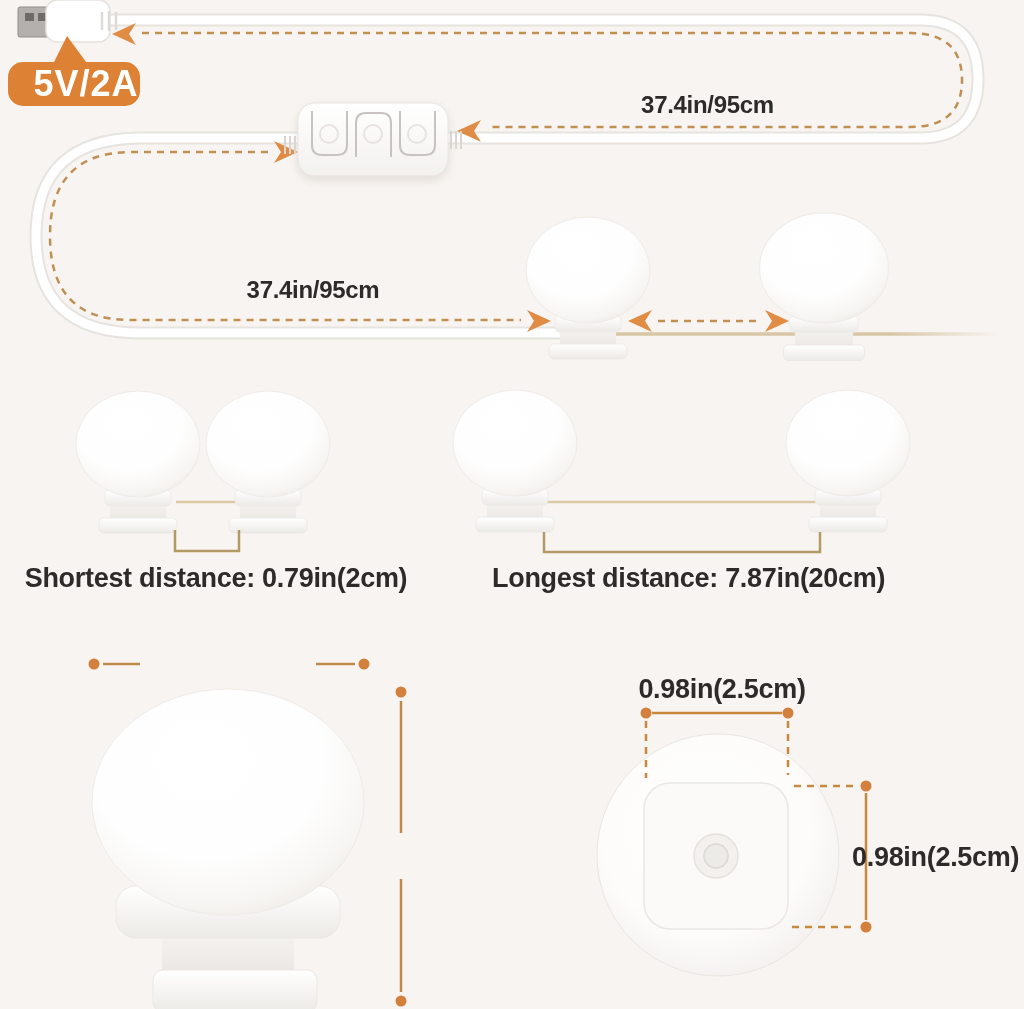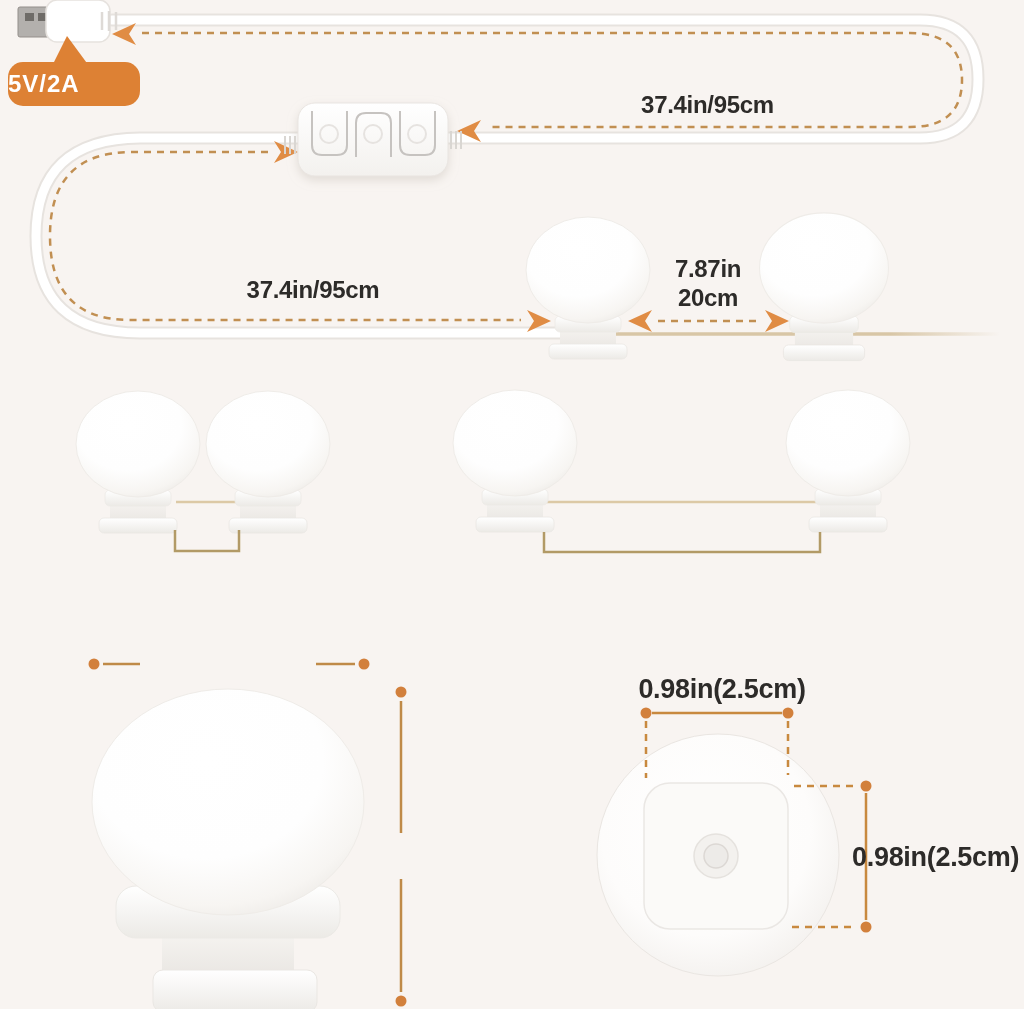--- a/index.html
+++ b/index.html
@@ -8,22 +8,22 @@
     background:#f8f4f1; overflow:hidden;
     font-family:"Liberation Sans", sans-serif;
   }
   .art { position:absolute; left:0; top:0; }
   .label {
     position:absolute; font-weight:bold; color:#2d2b29;
     letter-spacing:-0.3px; white-space:nowrap;
   }
   .center { text-align:center; }
   .badge-text {
-    color:#ffffff; font-size:24px; letter-spacing:1px;
-    width:132px; height:44px; line-height:44px; text-align:left;
+    color:#ffffff; font-size:36px; letter-spacing:1px;
+    width:132px; height:44px; line-height:44px; text-align:center;padding-left:12px;
   }
   .dim  { font-size:27px; }
   .seg  { font-size:24px; }
 </style>
 </head>
 <body>
 
 <div class="stage">
 
   <svg class="art" width="1024" height="1009" viewBox="0 0 1024 1009">
@@ -173,26 +173,24 @@
       <path d="M 866 793 V 920" stroke="#c8893f" stroke-width="2.5"></path>
     </g>
   </svg>
 
   <div class="label badge-text" style="left:8px; top:62px;">5V/2A</div>
 
   <div class="label seg center" style="left:555px; top:91px; width:305px;">37.4in/95cm</div>
 
   <div class="label seg center" style="left:158px; top:276px; width:310px;">37.4in/95cm</div>
 
-  <div class="label seg center" style="left:643px; top:254px; width:130px; line-height:29px;">
-    <div>7.87in</div>
-    <div>20cm</div>
-  </div>
 
+  <div class="label dim center" style="left:16px; top:563px; width:400px;">Shortest distance: 0.79in(2cm)</div>
 
+  <div class="label dim center" style="left:492px; top:563px; width:390px;">Longest distance: 7.87in(20cm)</div>
 
 
 
   <div class="label dim center" style="left:622px; top:674px; width:200px;">0.98in(2.5cm)</div>
 
   <div class="label dim" style="left:852px; top:842px;">0.98in(2.5cm)</div>
 
 </div>
 
 </body></html>

